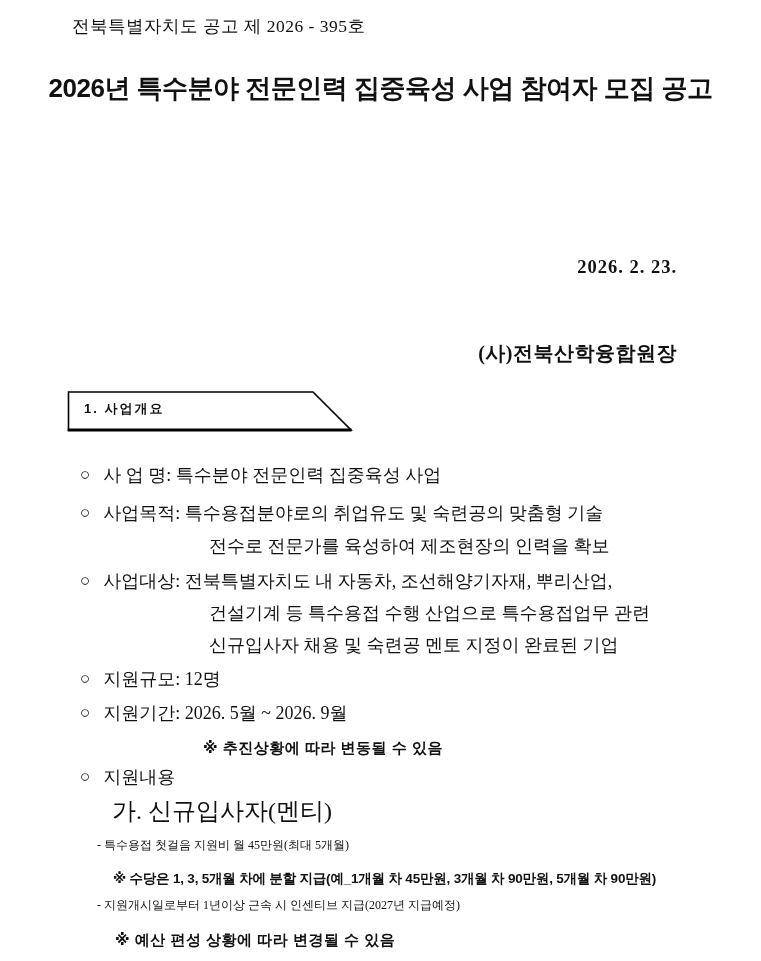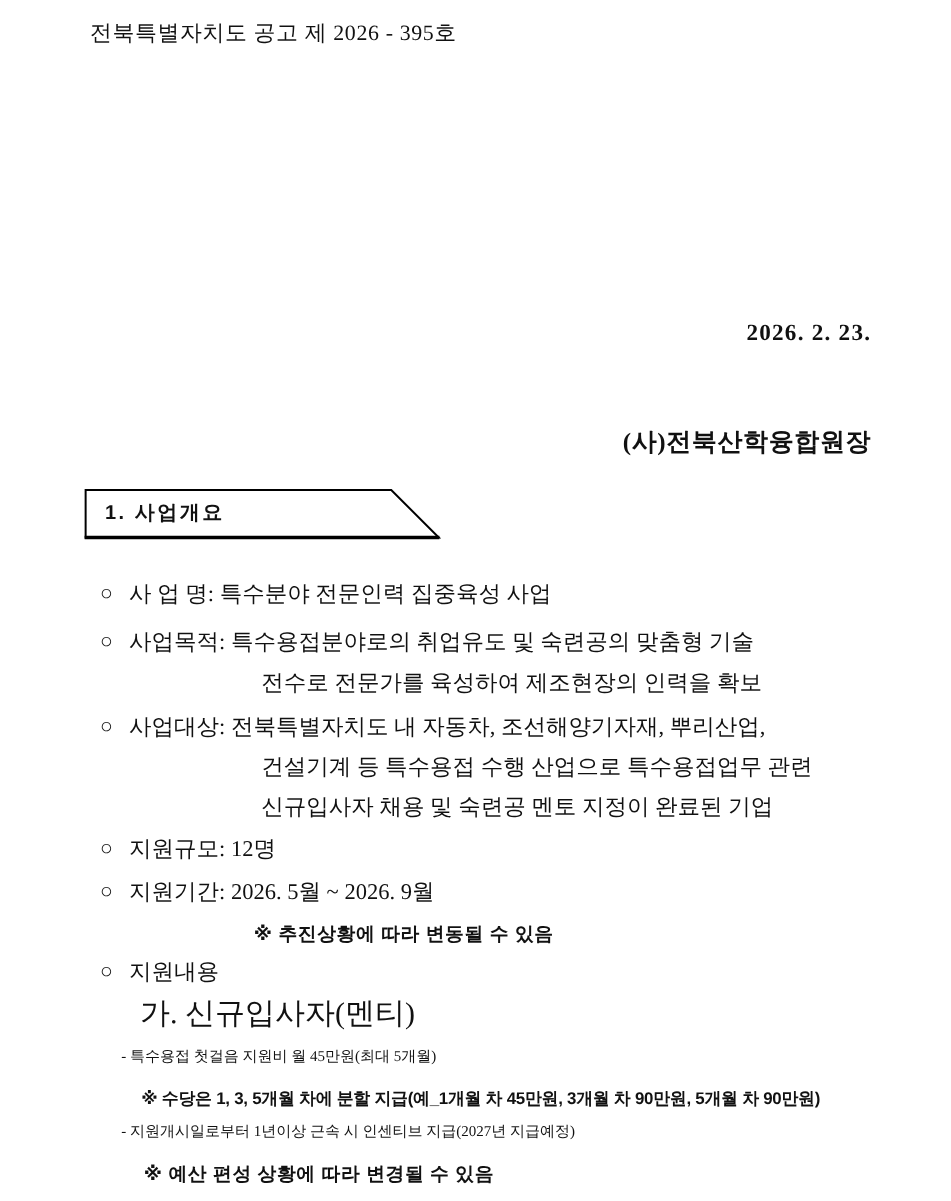--- a/index.html
+++ b/index.html
@@ -34,36 +34,36 @@
     padding: 0;
   }
   .intro-line {
     position: relative;
     margin: 0 10px 0 12px;
     font-size: 18px; line-height: 32.5px;
     white-space: nowrap;
   }
   .intro-line.first { text-indent: 15px; }
   .right-line {
-    position: absolute; right: 64px;
+    position: absolute; right: 84px;
     text-align: left; white-space: nowrap;
   }
   .date-line { top: 257px; font-size: 18.5px; font-weight: 600; letter-spacing: 1px; }
   .sig-line { font-size: 20px; font-weight: 700; letter-spacing: 0.5px; }
   .sig-1 { top: 311px; }
   .sig-2 { top: 340px; }
   .section-banner {
     position: absolute; top: 390px; left: 67px;
     width: 290px; height: 42px;
   }
   .section-banner svg { position: absolute; top: 0; left: 0; }
   .section-heading-text {
     position: absolute; top: 10px; left: 17px;
     font-family: "Liberation Sans", "DejaVu Sans", sans-serif;
-    font-weight: 700; font-size: 16px; letter-spacing: 2px;
+    font-weight: 700; font-size: 13px; letter-spacing: 2px;
     white-space: nowrap;
   }
   .line {
     position: absolute; left: 80px;
     height: 24px; line-height: 24px;
     white-space: nowrap;
   }
   .line .bullet {
     display: inline-block;
     font-size: 17px;
@@ -83,20 +83,21 @@
     font-weight: 700; font-size: 13.5px; letter-spacing: -0.2px;
   }
 </style>
 </head>
 <body>
 
 <div class="page">
 
   <div class="doc-number">전북특별자치도 공고 제 2026 - 395호</div>
 
+  <div class="doc-title">2026년 특수분야 전문인력 집중육성 사업 참여자 모집 공고</div>
 
 
   <div class="right-line date-line">2026. 2. 23.</div>
 
   <div class="right-line sig-line sig-2">(사)전북산학융합원장</div>
 
   <div class="section-banner">
     <svg width="290" height="42">
       <polygon points="1.5,2 246,2 284,40 1.5,40" fill="#ffffff" stroke="#000000" stroke-width="1.6"></polygon>
       <line x1="0.7" y1="40" x2="284.5" y2="40" stroke="#000000" stroke-width="2.8"></line>

